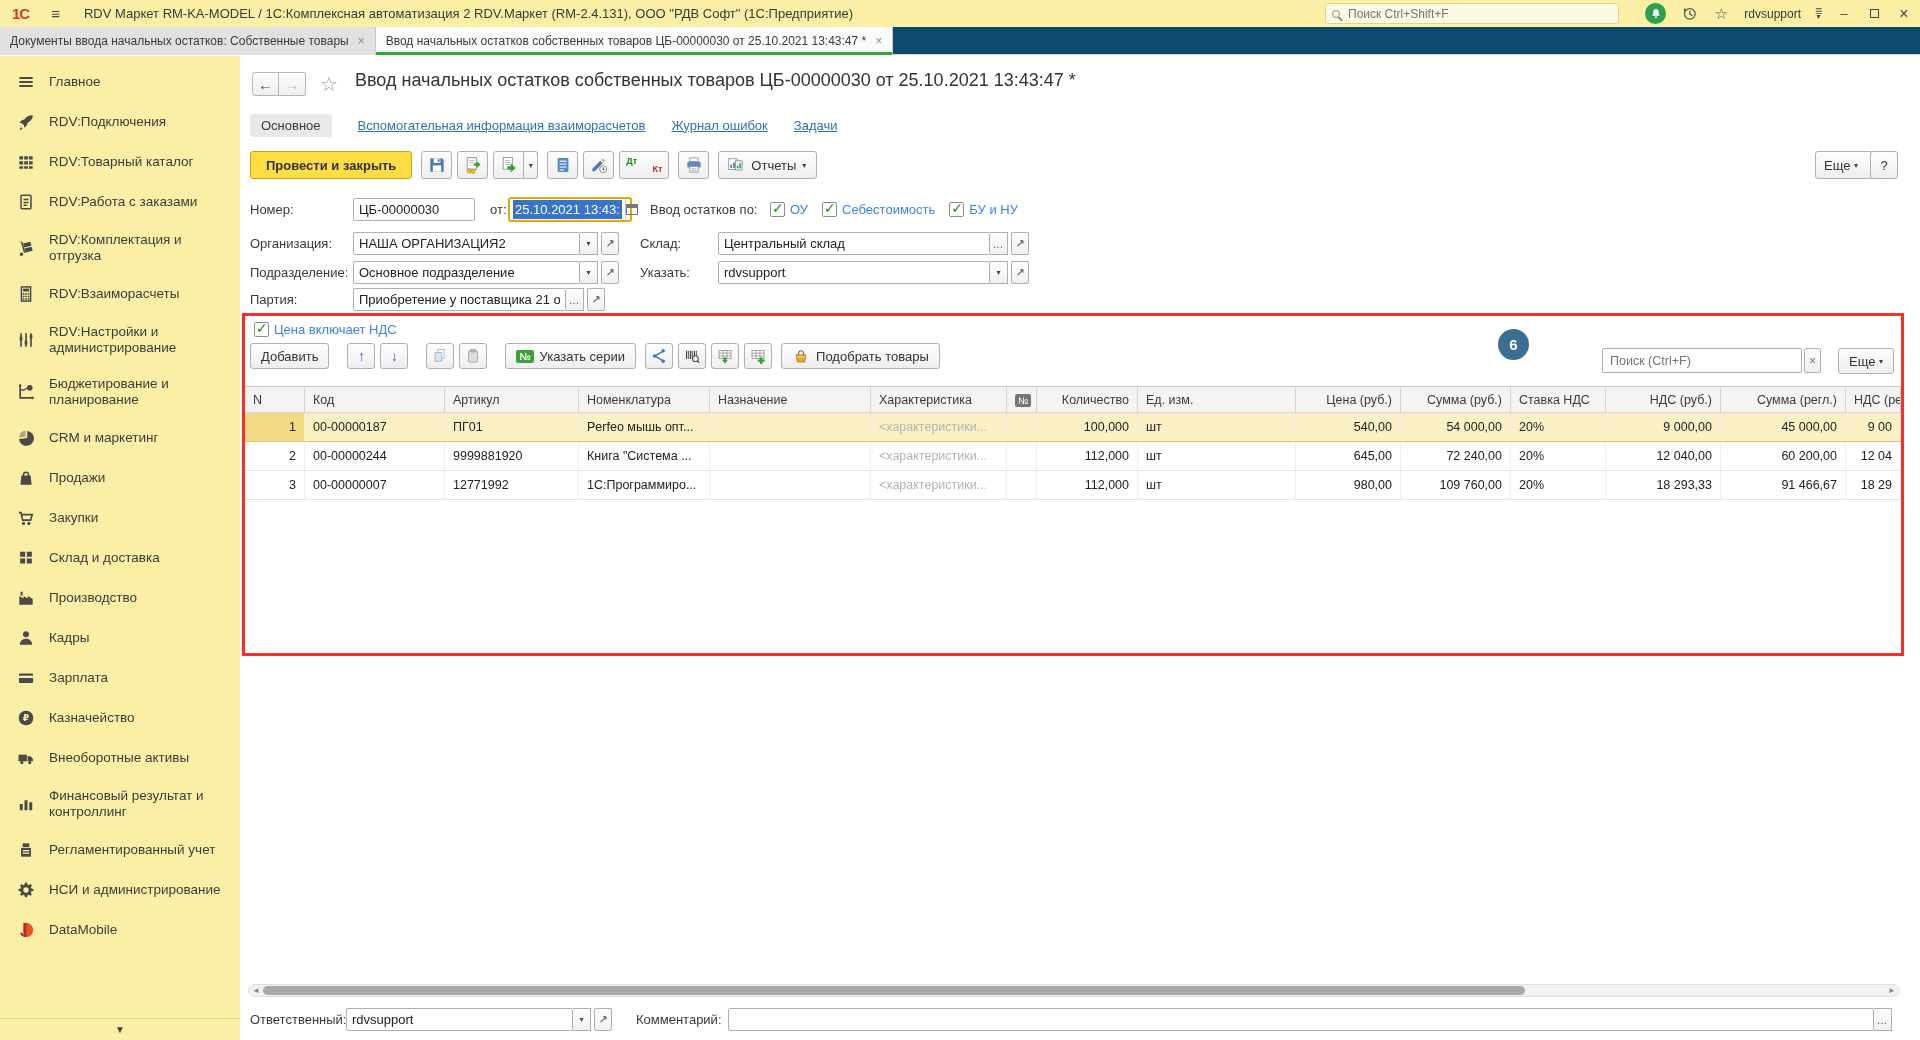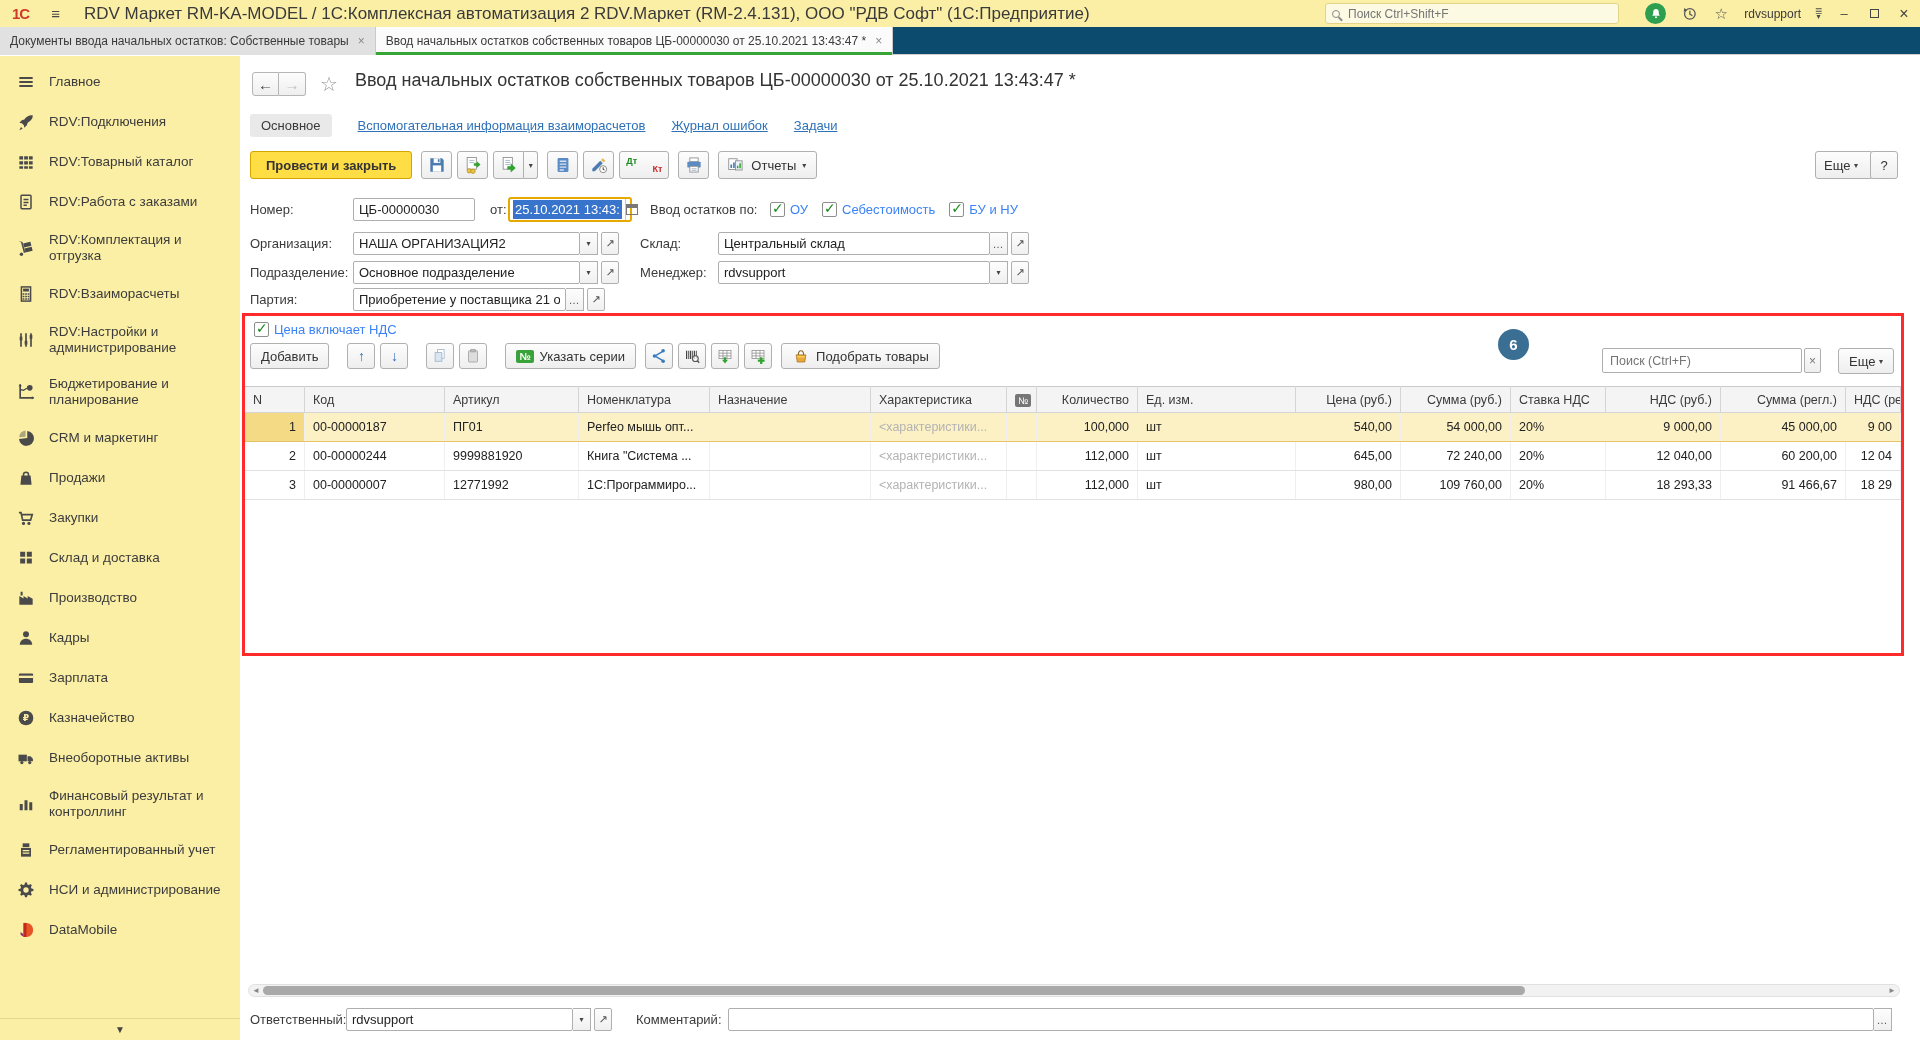--- a/index.html
+++ b/index.html
@@ -3,21 +3,21 @@
 <meta charset="utf-8">
 <style>
   html,body{margin:0;padding:0;background:#888;}
   *{box-sizing:border-box;font-family:"Liberation Sans","DejaVu Sans",sans-serif;}
   .app{position:relative;width:1920px;height:1040px;background:#fff;overflow:hidden;}
 
   
   .topbar{position:absolute;left:0;top:0;width:1920px;height:27px;background:#FBEFA6;display:flex;align-items:center;}
   .logo1c{color:#D03A2B;font-weight:bold;font-size:15px;margin-left:12px;letter-spacing:-1px;}
   .hamb{color:#4a4a4a;font-size:15px;margin-left:22px;cursor:pointer;}
-  .wtitle{font-size:17px;color:#3a3a3a;margin-left:24px;white-space:nowrap;}
+  .wtitle{font-size:13px;color:#3a3a3a;margin-left:24px;white-space:nowrap;}
   .tb-search{position:absolute;left:1325px;top:3px;width:294px;height:21px;background:#FDFAE3;border:1px solid #E2D488;border-radius:3px;display:flex;align-items:center;padding:0 6px;}
   .mag{width:8px;height:8px;border:1.5px solid #8a8a8a;border-radius:50%;position:relative;flex:none;}
   .mag::after{content:"";position:absolute;width:5px;height:1.5px;background:#8a8a8a;transform:rotate(45deg);right:-4px;bottom:-3px;}
   .tb-search input{border:none;outline:none;background:transparent;font-size:12px;color:#555;margin-left:6px;width:100%;}
   .tb-right{position:absolute;right:8px;top:0;height:27px;display:flex;align-items:center;gap:14px;}
   .bell{width:21px;height:21px;border-radius:50%;background:#2E9E4F;display:flex;align-items:center;justify-content:center;}
   .tbico{width:18px;height:18px;display:flex;align-items:center;justify-content:center;color:#555;font-size:15px;}
   .tb-user{font-size:12px;color:#3a3a3a;}
   .svcmenu{display:flex;flex-direction:column;align-items:center;line-height:5px;color:#4a4a4a;font-size:12px;}
   .svcmenu .car{font-size:8px;}
@@ -625,21 +625,21 @@
         <span class="fbtn dots">…</span>
         <span class="fbtn open">↗</span>
       </div>
 
       <div class="flbl" style="left:10px;top:205px;">Подразделение:</div>
       <div class="fld" style="left:113px;top:205px;width:266px;">
         <input value="Основное подразделение" style="">
         <span class="fbtn">▾</span>
         <span class="fbtn open">↗</span>
       </div>
-      <div class="flbl" style="left:400px;top:205px;">Менеджер:</div>
+      <div class="flbl" style="left:400px;top:205px;">Указать:</div>
       <div class="fld" style="left:478px;top:205px;width:311px;">
         <input value="rdvsupport" style="">
         <span class="fbtn">▾</span>
         <span class="fbtn open">↗</span>
       </div>
 
       <div class="flbl" style="left:10px;top:232px;">Партия:</div>
       <div class="fld" style="left:113px;top:232px;width:252px;">
         <input value="Приобретение у поставщика 21 от 19.11" style="">
         <span class="fbtn dots">…</span>

